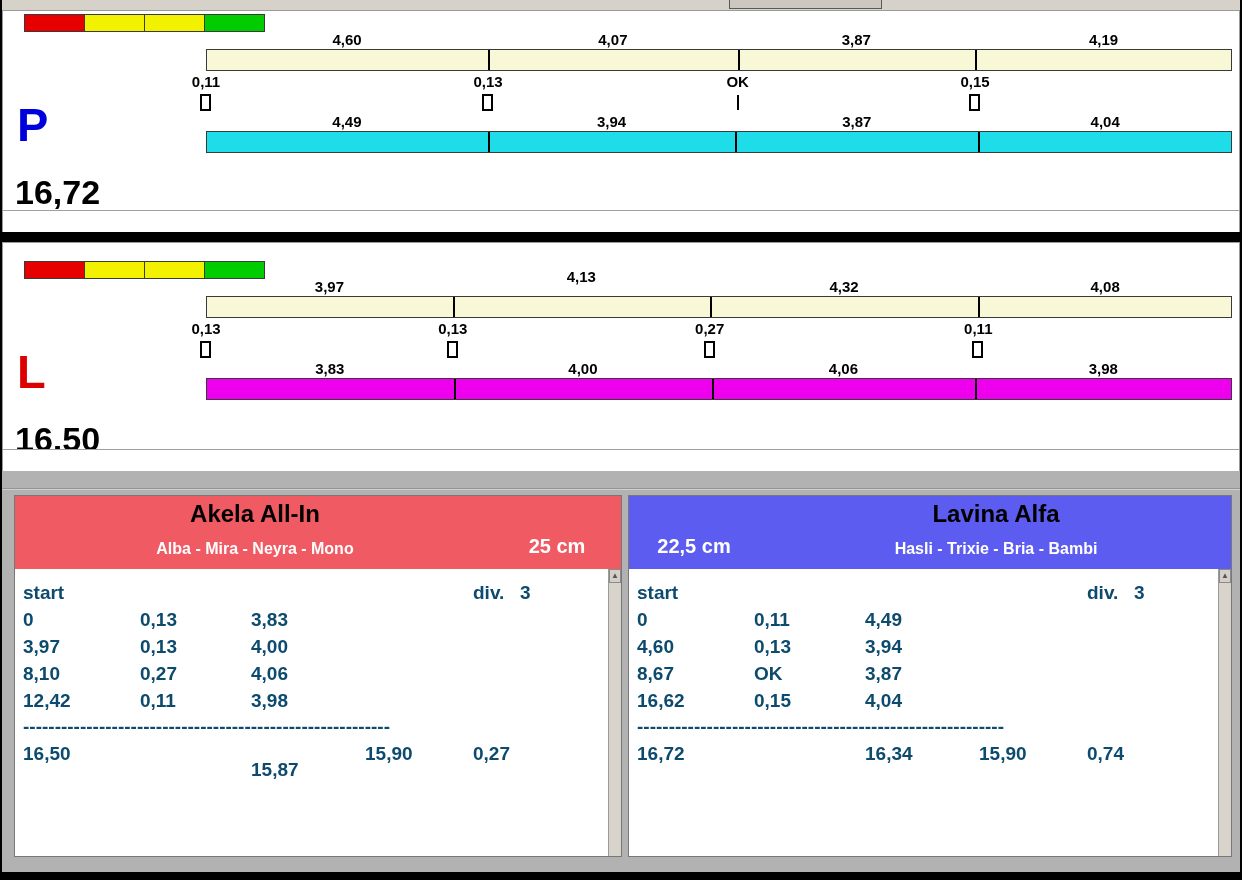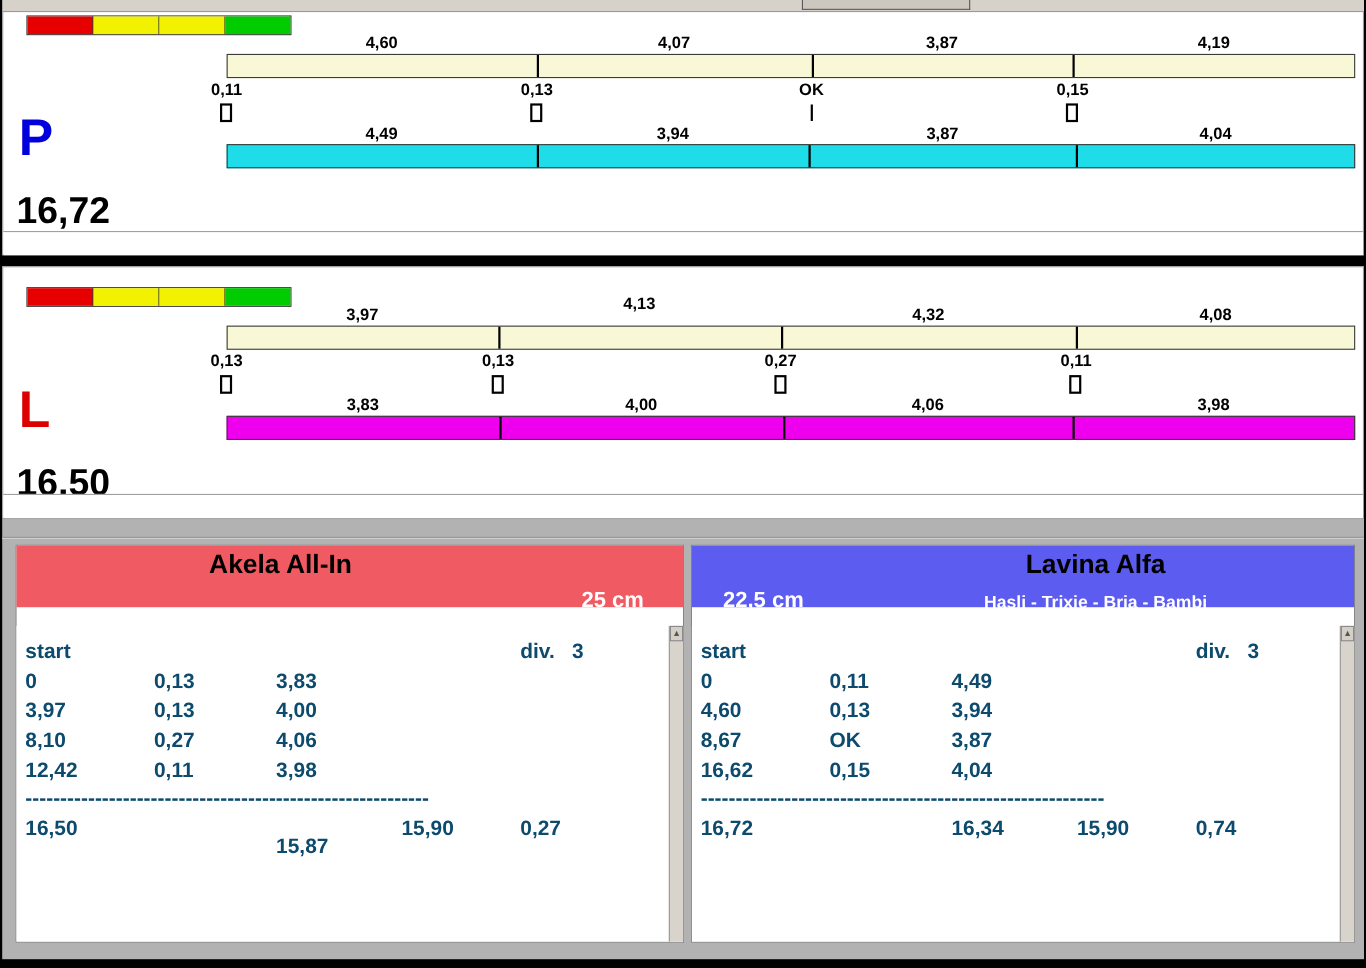--- a/index.html
+++ b/index.html
@@ -16,21 +16,21 @@
   .bar-div{position:absolute;top:0;bottom:0;width:2px;background:#000}
   .bar-label,.pass-label{position:absolute;font-weight:bold;font-size:15px;text-align:center;color:#000;white-space:nowrap}
   .pass-marker{position:absolute;width:11px;height:17px;background:#fff;border:2px solid #000}
   .pass-line{position:absolute;width:2px;height:15px;background:#000}
   .lane-letter{position:absolute;font-weight:bold;font-size:47px;line-height:1}
   .lane-total{position:absolute;font-weight:bold;font-size:34px;line-height:1;color:#000}
   .lane-strip{position:absolute;left:0;right:0;height:22px;border-top:1px solid #a0a0a0;background:#fff}
   .results{position:absolute;left:2px;top:471px;width:1238px;height:401px;background:#b2b2b2}
   .groove{position:absolute;left:0;top:17px;width:100%;height:2px;background:#949494;border-bottom:1px solid #d0d0d0}
   .team{position:absolute;top:24px;height:362px;border:1px solid #787878;background:#fff}
-  .team-header{position:absolute;left:0;top:0;right:0;height:56px}
+  .team-header{position:absolute;left:0;top:0;right:0;height:73px}
   .team-title{position:absolute;top:4px;font-weight:bold;font-size:24px;color:#000;text-align:center;white-space:nowrap}
   .team-dogs{position:absolute;top:44px;font-weight:bold;font-size:16px;color:#fff;text-align:center;white-space:nowrap}
   .team-height{position:absolute;top:39px;font-weight:bold;font-size:20px;color:#fff;text-align:center;white-space:nowrap}
   .team-data{position:absolute;left:0;right:0;top:73px;bottom:0;background:#fff}
   .cell{position:absolute;font-weight:bold;font-size:19px;color:#0c4a6e;white-space:nowrap}
   .scrollbar{position:absolute;top:0;right:0;width:13px;bottom:0;background:#d8d4cc;border-left:1px solid #9a9a9a}
   .scroll-up{position:absolute;top:0;left:0;right:0;height:14px;background:#d4d0c8;border:1px solid #8a8a8a;font-size:8px;color:#555;text-align:center;line-height:12px;cursor:pointer}
   .timestamp{position:absolute;left:493px;top:26px;width:262px;height:30px;background:#fff;border:1px solid #000;font-size:23px;text-align:center;line-height:28px;color:#000;z-index:5}
 </style>
 </head>
@@ -114,20 +114,21 @@
       <div class="lane-letter" style="left: 14px; top: 105px; color: rgb(221, 0, 0);">L</div>
       <div class="lane-total" style="left: 12px; top: 179px;">16,50</div>
       <div class="lane-strip" style="top: 206px;"></div>
     </div>
 
   <div class="results">
     <div class="groove"></div>
     <div class="team" id="team-0" style="left:12px;width:608px">
         <div class="team-header" style="background: rgb(240, 90, 98);">
           <div class="team-title" style="left: 0px; width: 480px;">Akela All-In</div>
+          <div class="team-dogs" style="left: 0px; width: 480px;">Alba - Mira - Neyra - Mono</div>
           <div class="team-height" style="left: 478px; width: 128px;">25 cm</div>
         </div>
         <div class="team-data">
           <div class="cell" style="left: 8px; top: 13px;">start</div>
           <div class="cell" style="left: 458px; top: 13px;">div.</div>
           <div class="cell" style="left: 505px; top: 13px;">3</div>
           <div class="cell" style="left: 8px; top: 40px;">0</div>
           <div class="cell" style="left: 125px; top: 40px;">0,13</div>
           <div class="cell" style="left: 236px; top: 40px;">3,83</div>
           <div class="cell" style="left: 8px; top: 67px;">3,97</div>

